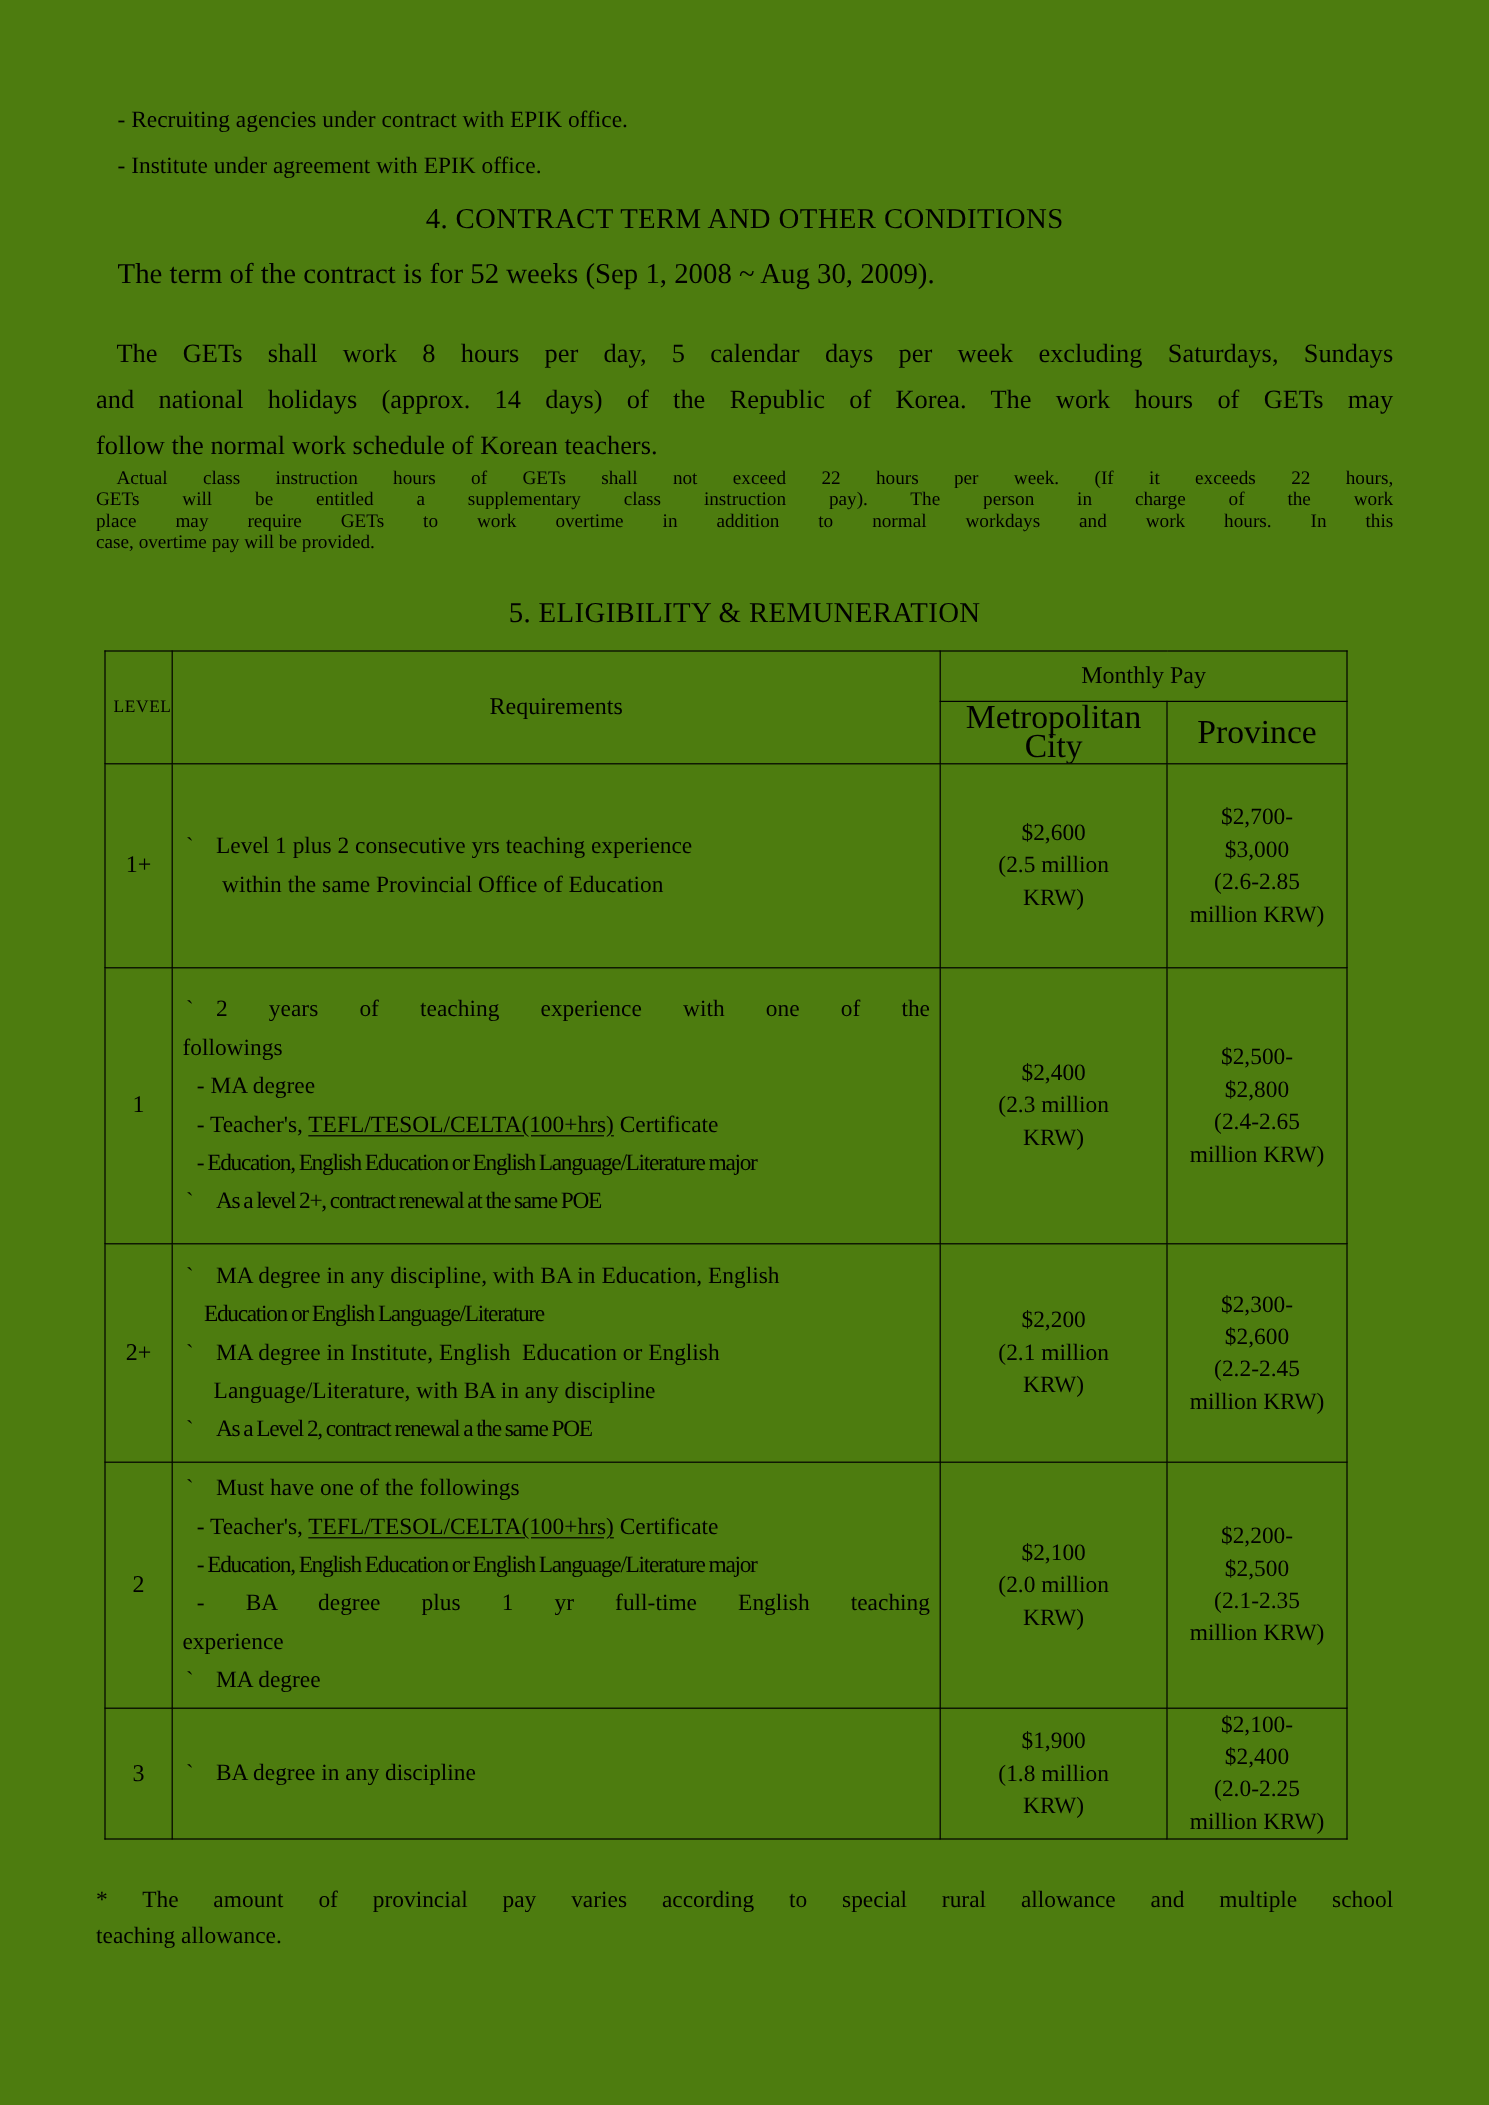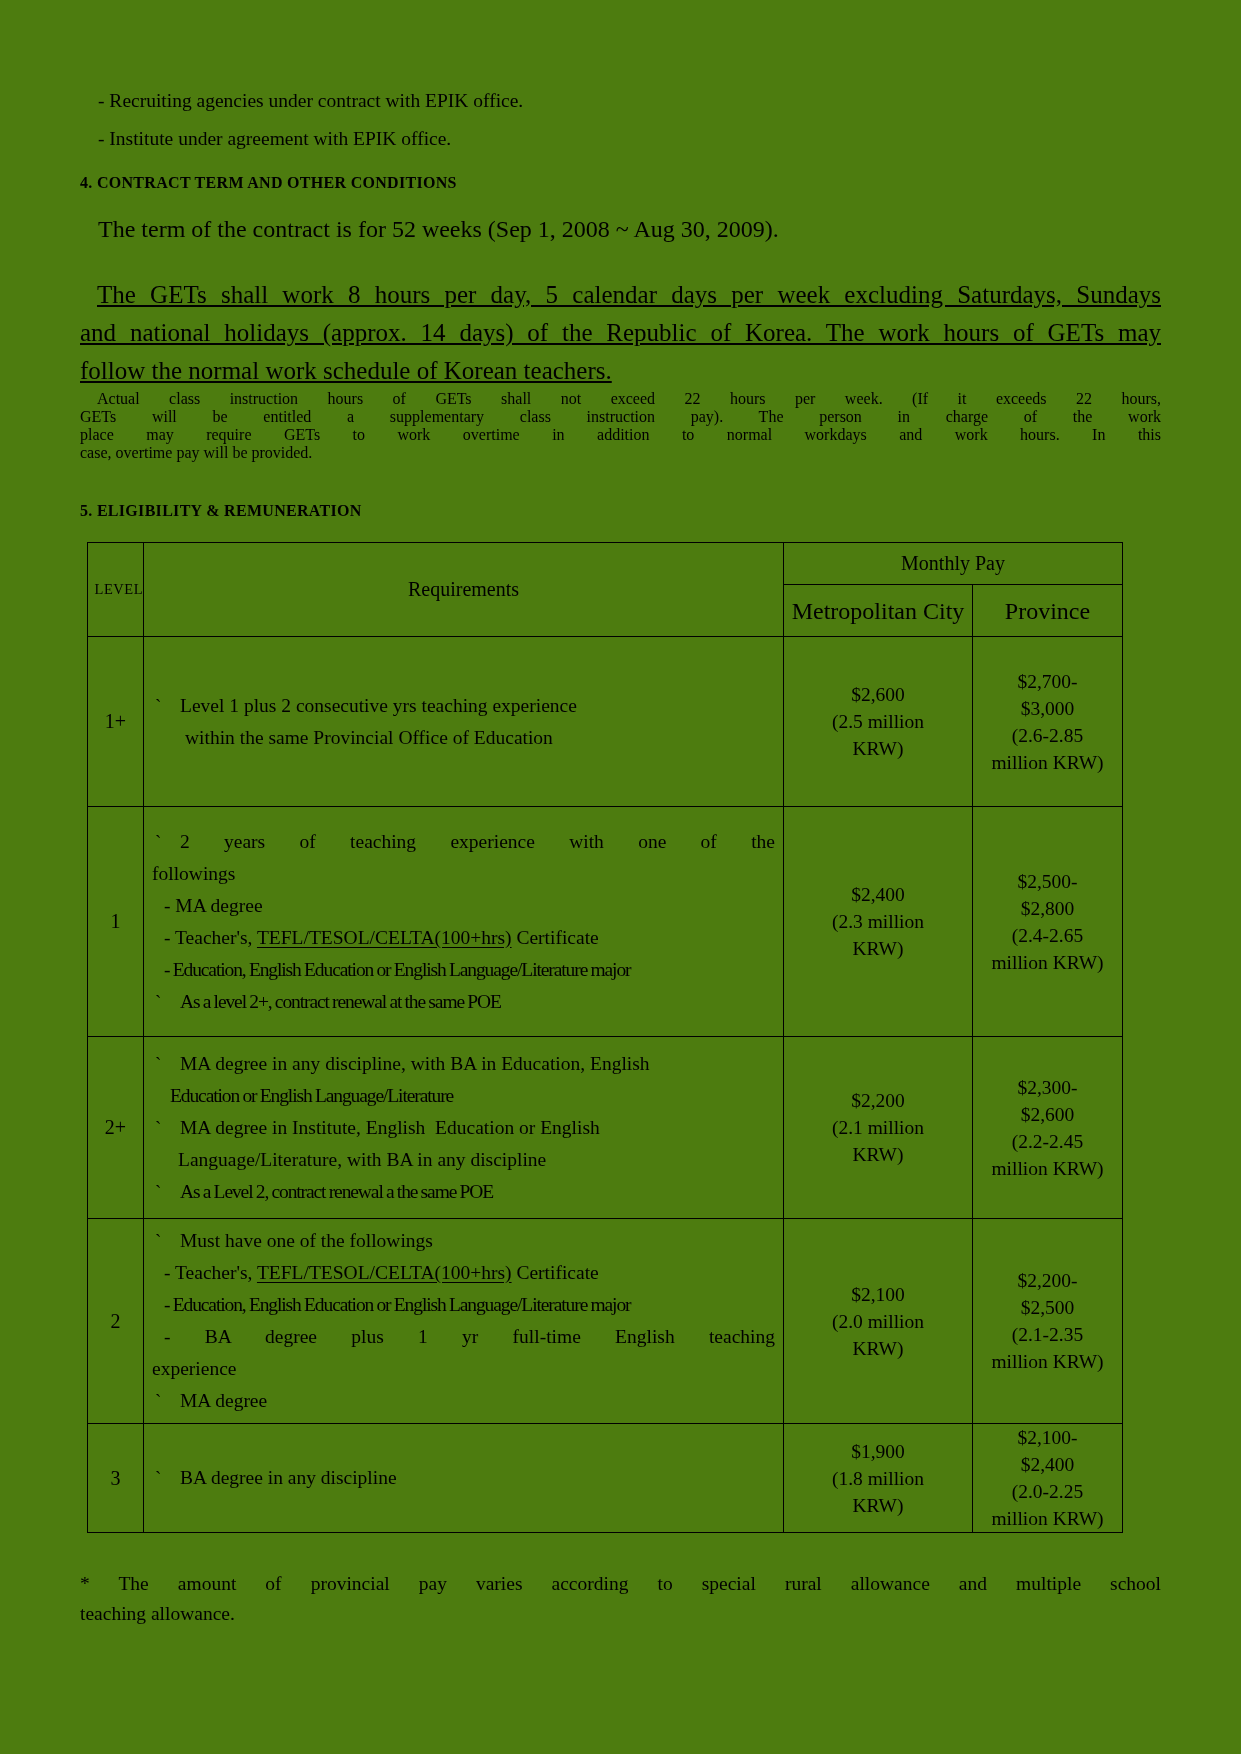--- a/index.html
+++ b/index.html
@@ -4,42 +4,42 @@
 <style>
   * { margin:0; padding:0; box-sizing:border-box; }
   html,body { background:#888; }
   .page {
     width:1241px; height:1754px; margin:0 auto; background:#4d7c0f;
     font-family:"Liberation Serif", serif; color:#000;
     padding:82px 80px 0 80px; overflow:hidden;
   }
   .intro-line { font-size:19.5px; line-height:38px; padding-left:18px; }
   h2.sec {
-    font-size:16px; font-weight:bold; letter-spacing:0.3px;
-    margin-top:8px; line-height:34px;
+    font-size:24px; font-weight:normal; letter-spacing:0.3px;
+    margin-top:8px; line-height:34px;text-align:center;
   }
   .term-line { font-size:24px; line-height:38px; padding-left:18px; margin-top:10px; }
   .para { margin-top:28px; }
-  .para .pl { font-size:25px; line-height:38px;text-decoration:underline; }
+  .para .pl { font-size:22px; line-height:38px; }
   .stretch { text-align:justify; text-align-last:justify; }
   .indent { padding-left:17px; }
   h2.sec5 { margin-top:32px; }
 
   table.elig {
     border-collapse:collapse; margin-top:14px; margin-left:7px;
     table-layout:fixed; width:1035px;
   }
   table.elig td, table.elig th {
     border:1.5px solid #000; vertical-align:middle;
     font-weight:normal; overflow:hidden;
   }
   th.h-level { font-size:14.5px; letter-spacing:0.5px; text-align:right; }
   th.h-req   { font-size:20px; text-align:center; }
   th.h-pay   { font-size:20px; text-align:center; height:42px; }
-  th.h-sub   { font-size:24px; text-align:center; height:52px; line-height:24px; }
+  th.h-sub   { font-size:28px; text-align:center; height:52px; line-height:24px; }
 
   td.lvl { text-align:center; font-size:20px; }
   td.req { padding:6px 6px 6px 6px; }
   .rq { font-size:19.5px; line-height:32px; white-space:pre-wrap; }
   .rq .mk { display:inline-block; width:30px; padding-left:5px; font-size:19px; }
   .rq.cont  { padding-left:35px; }
   .rq.cont2 { padding-left:20px; }
   .rq.cont3 { padding-left:28px; }
   .rq.dash  { padding-left:14px; }
   .rq.flush { padding-left:2px; }

